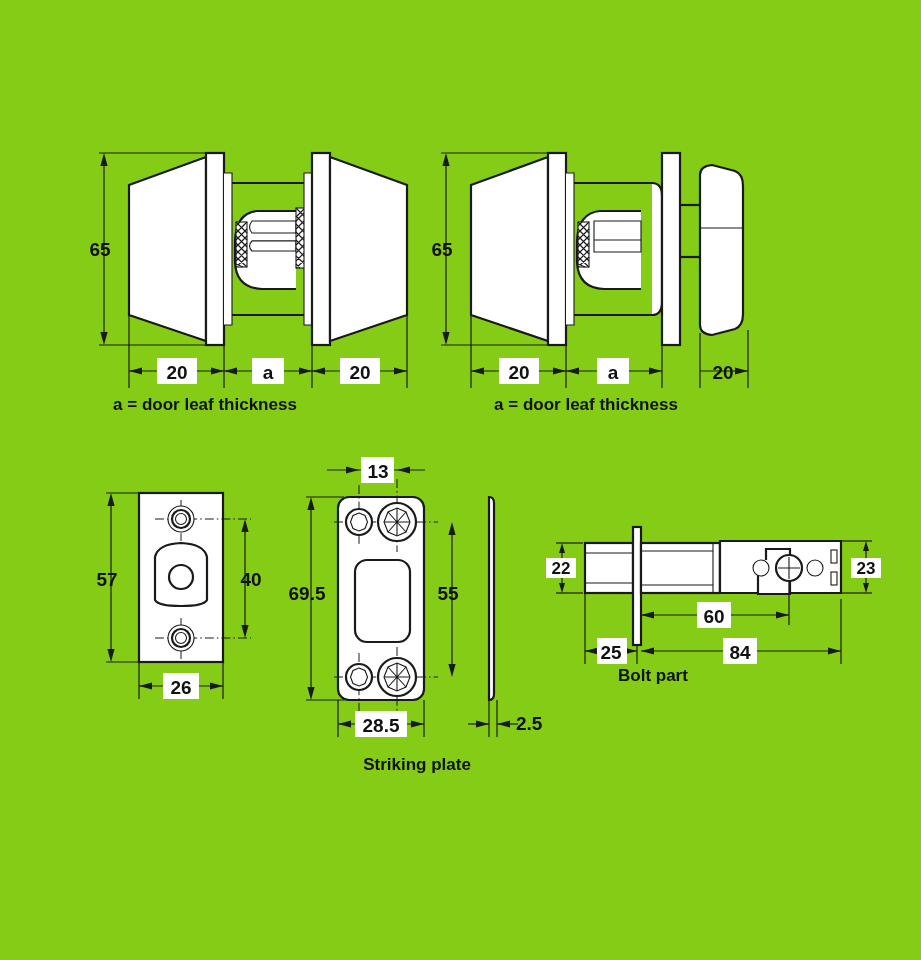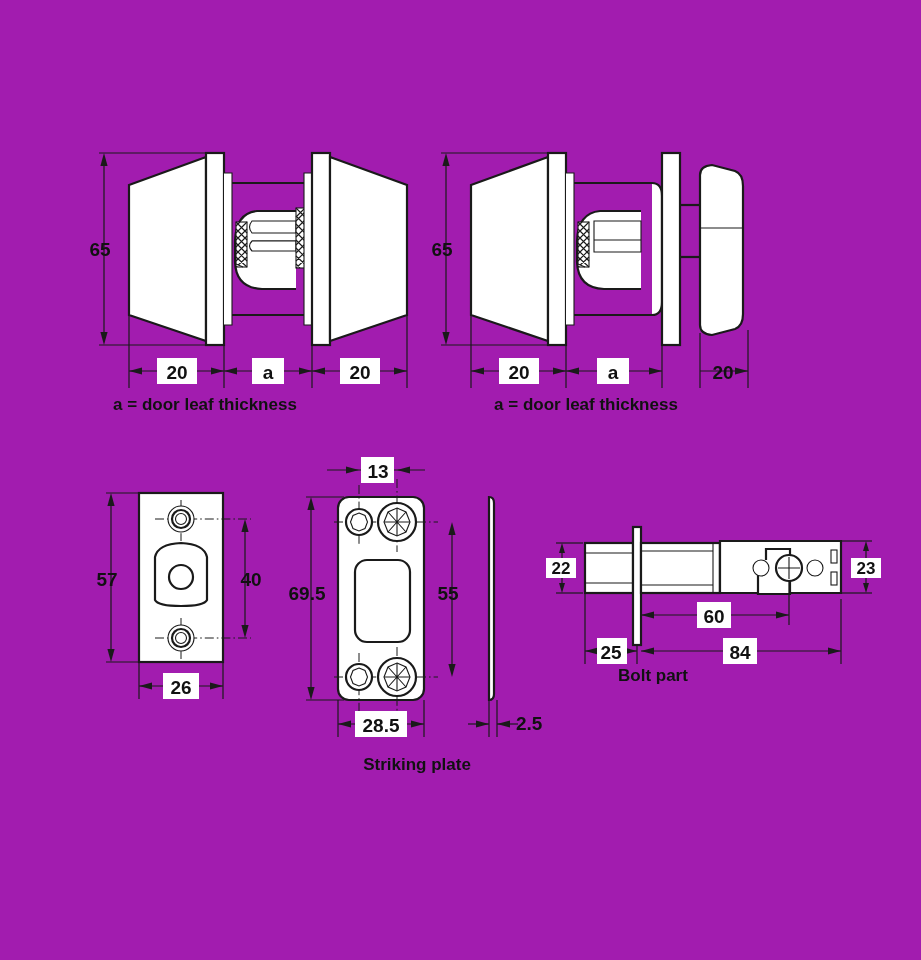--- a/index.html
+++ b/index.html
@@ -4,21 +4,21 @@
 <style>
   html, body {
     margin: 0;
     padding: 0;
     background: #ffffff;
   }
   #sheet {
     position: relative;
     width: 921px;
     height: 960px;
-    background: #a21caf;
+    background: #84cc16;
     font-family: "Liberation Sans", sans-serif;
   }
   svg.drawing {
     position: absolute;
     left: 0;
     top: 0;
     width: 921px;
     height: 960px;
   }
   .ln {

